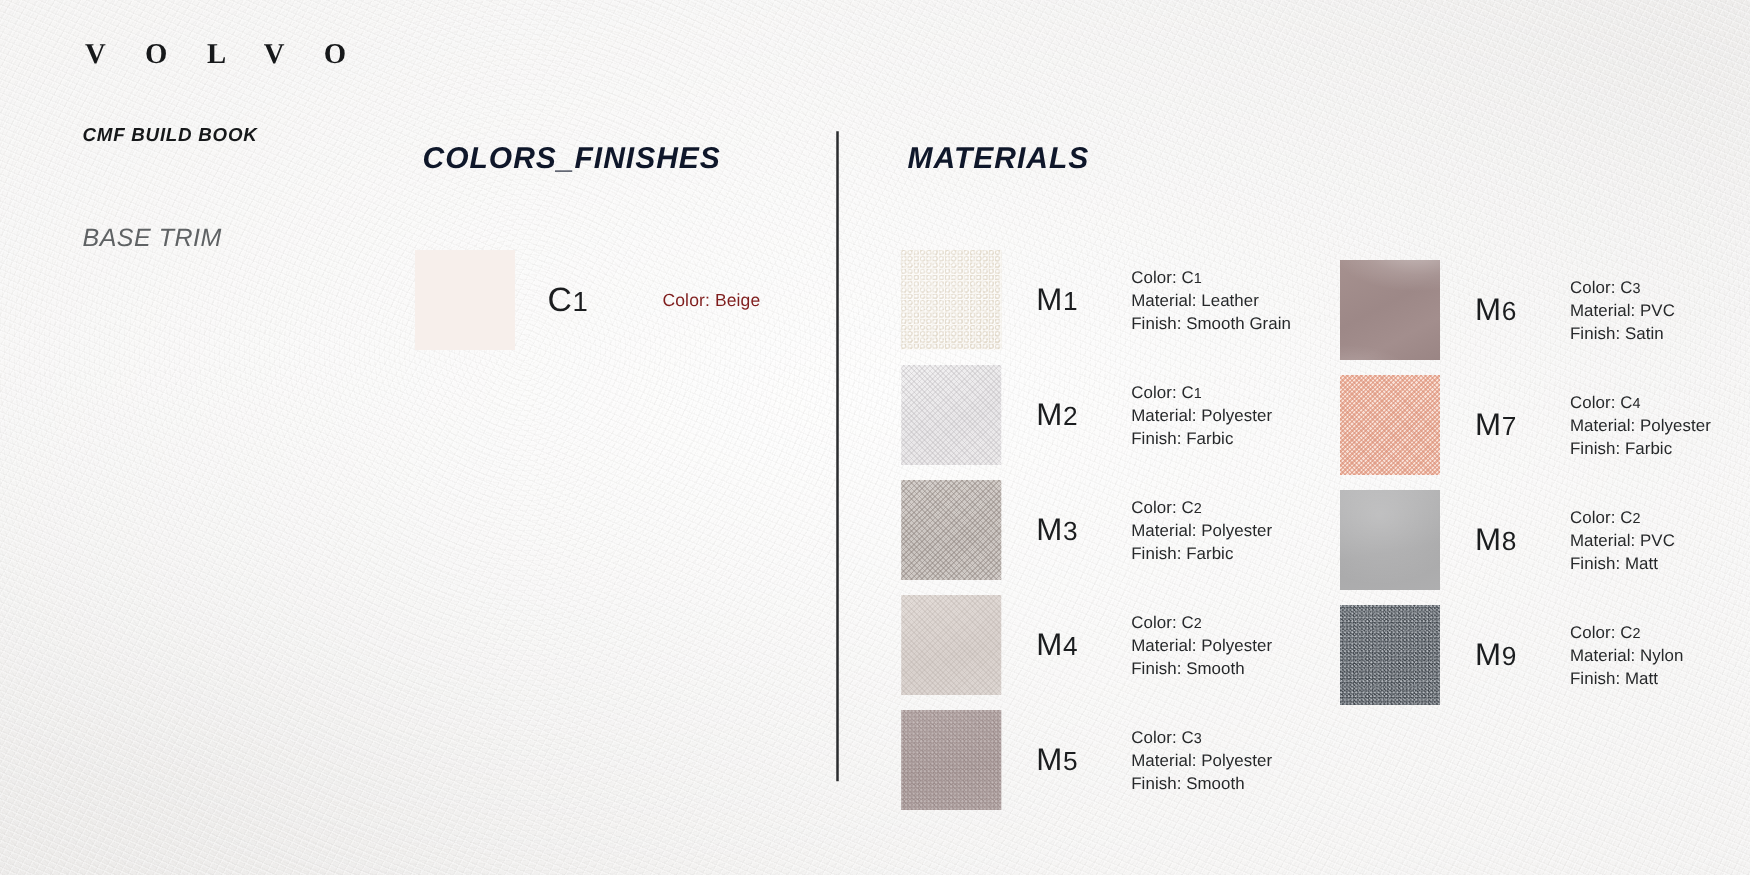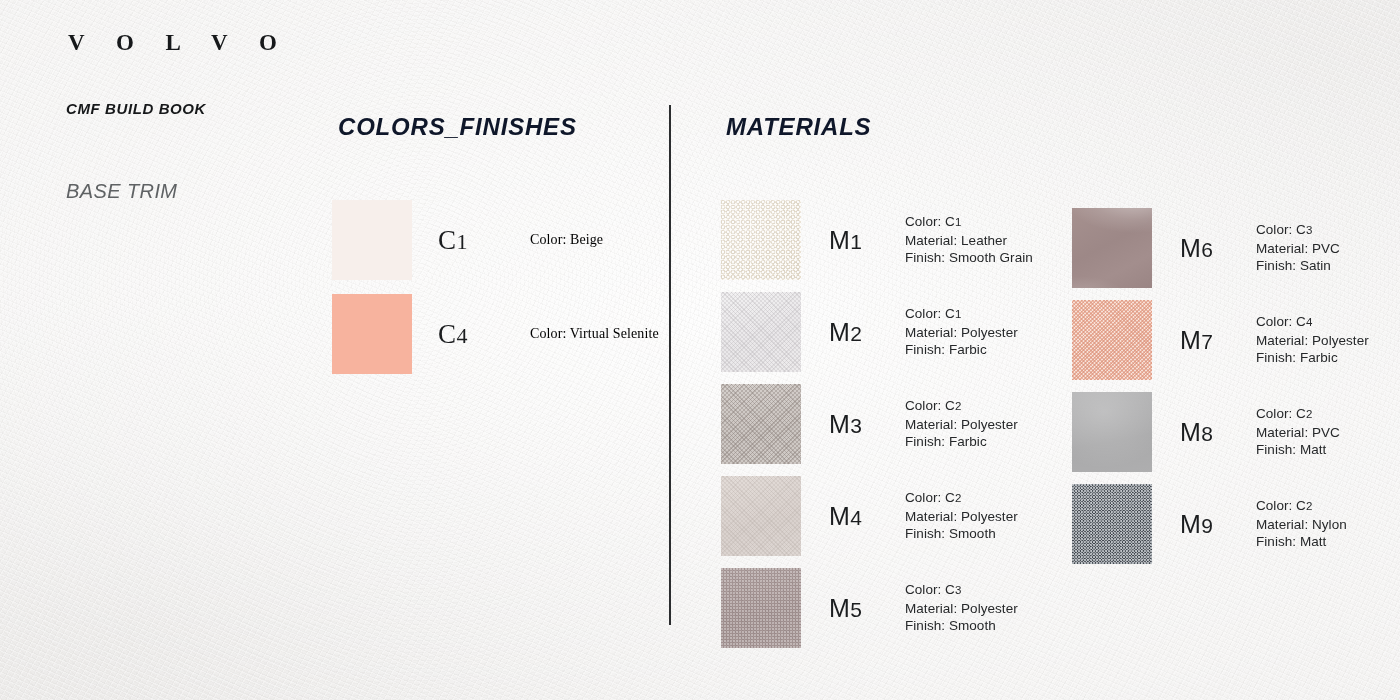--- a/index.html
+++ b/index.html
@@ -97,21 +97,20 @@
   }
   #colors-col  { left: 332px; top: 200px; }
   #mat-col-1   { left: 721px; top: 200px; }
   #mat-col-2   { left: 1072px; top: 208px; }
 
   .color-row {
     display: flex;
     align-items: center;
     height: 80px;
     margin-bottom: 14px;
-    font-family: Liberation Serif, serif;
   }
   .mat-row {
     display: flex;
     align-items: center;
     height: 80px;
     margin-bottom: 12px;
   }
 
   .swatch {
     width: 80px;
@@ -126,21 +125,21 @@
     font-weight: 300;
     color: #1b1d1f;
     letter-spacing: 0.5px;
     white-space: nowrap;
   }
   .code .num { font-size: 22px; }
 
   .color-code { width: 92px; margin-left: 26px; text-align: left; }
   .color-name {
     font-size: 14px;
-    color: #000000;
+    color: #7f1d1d;
     white-space: nowrap;
     letter-spacing: 0.1px;
   }
 
   .mat-code {
     width: 62px;
     margin-left: 28px;
     font-size: 25px;
   }
   .mat-code .num { font-size: 21px; }
@@ -246,25 +245,20 @@
 <div class="col" id="colors-col">
 
   <div class="color-row">
     <div class="swatch sw-c1"></div>
     <div class="code color-code"><span>C</span><span class="num">1</span></div>
     <div class="color-name">Color: Beige</div>
   </div>
 
 
 
-  <div class="color-row">
-    <div class="swatch sw-c4"></div>
-    <div class="code color-code"><span>C</span><span class="num">4</span></div>
-    <div class="color-name">Color: Virtual Selenite</div>
-  </div>
 
 </div>
 
 <div class="col" id="mat-col-1">
 
   <div class="mat-row">
     <div class="swatch sw-m1"></div>
     <div class="code mat-code"><span>M</span><span class="num">1</span></div>
     <div class="spec">
       <div><span>Color: C</span><span class="sub">1</span></div>

